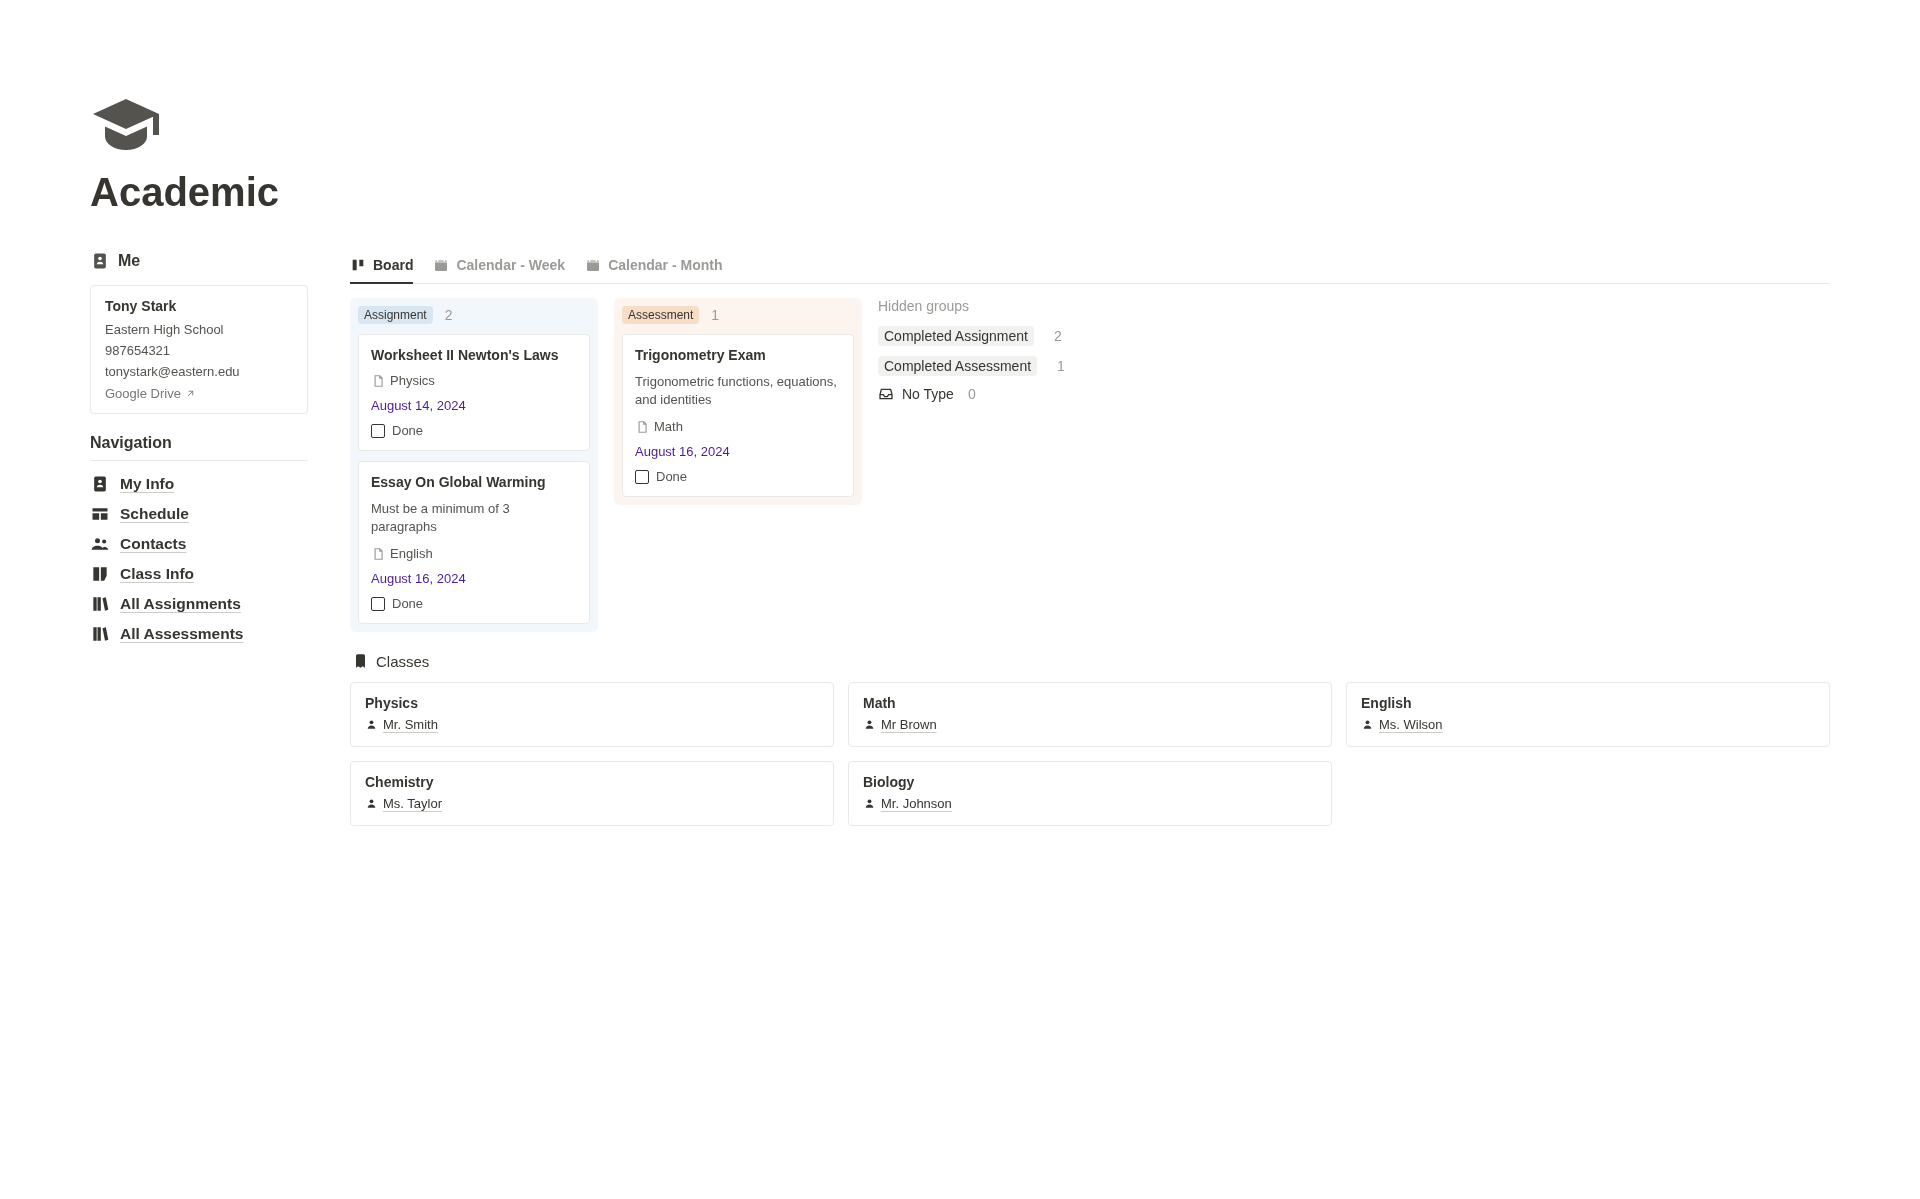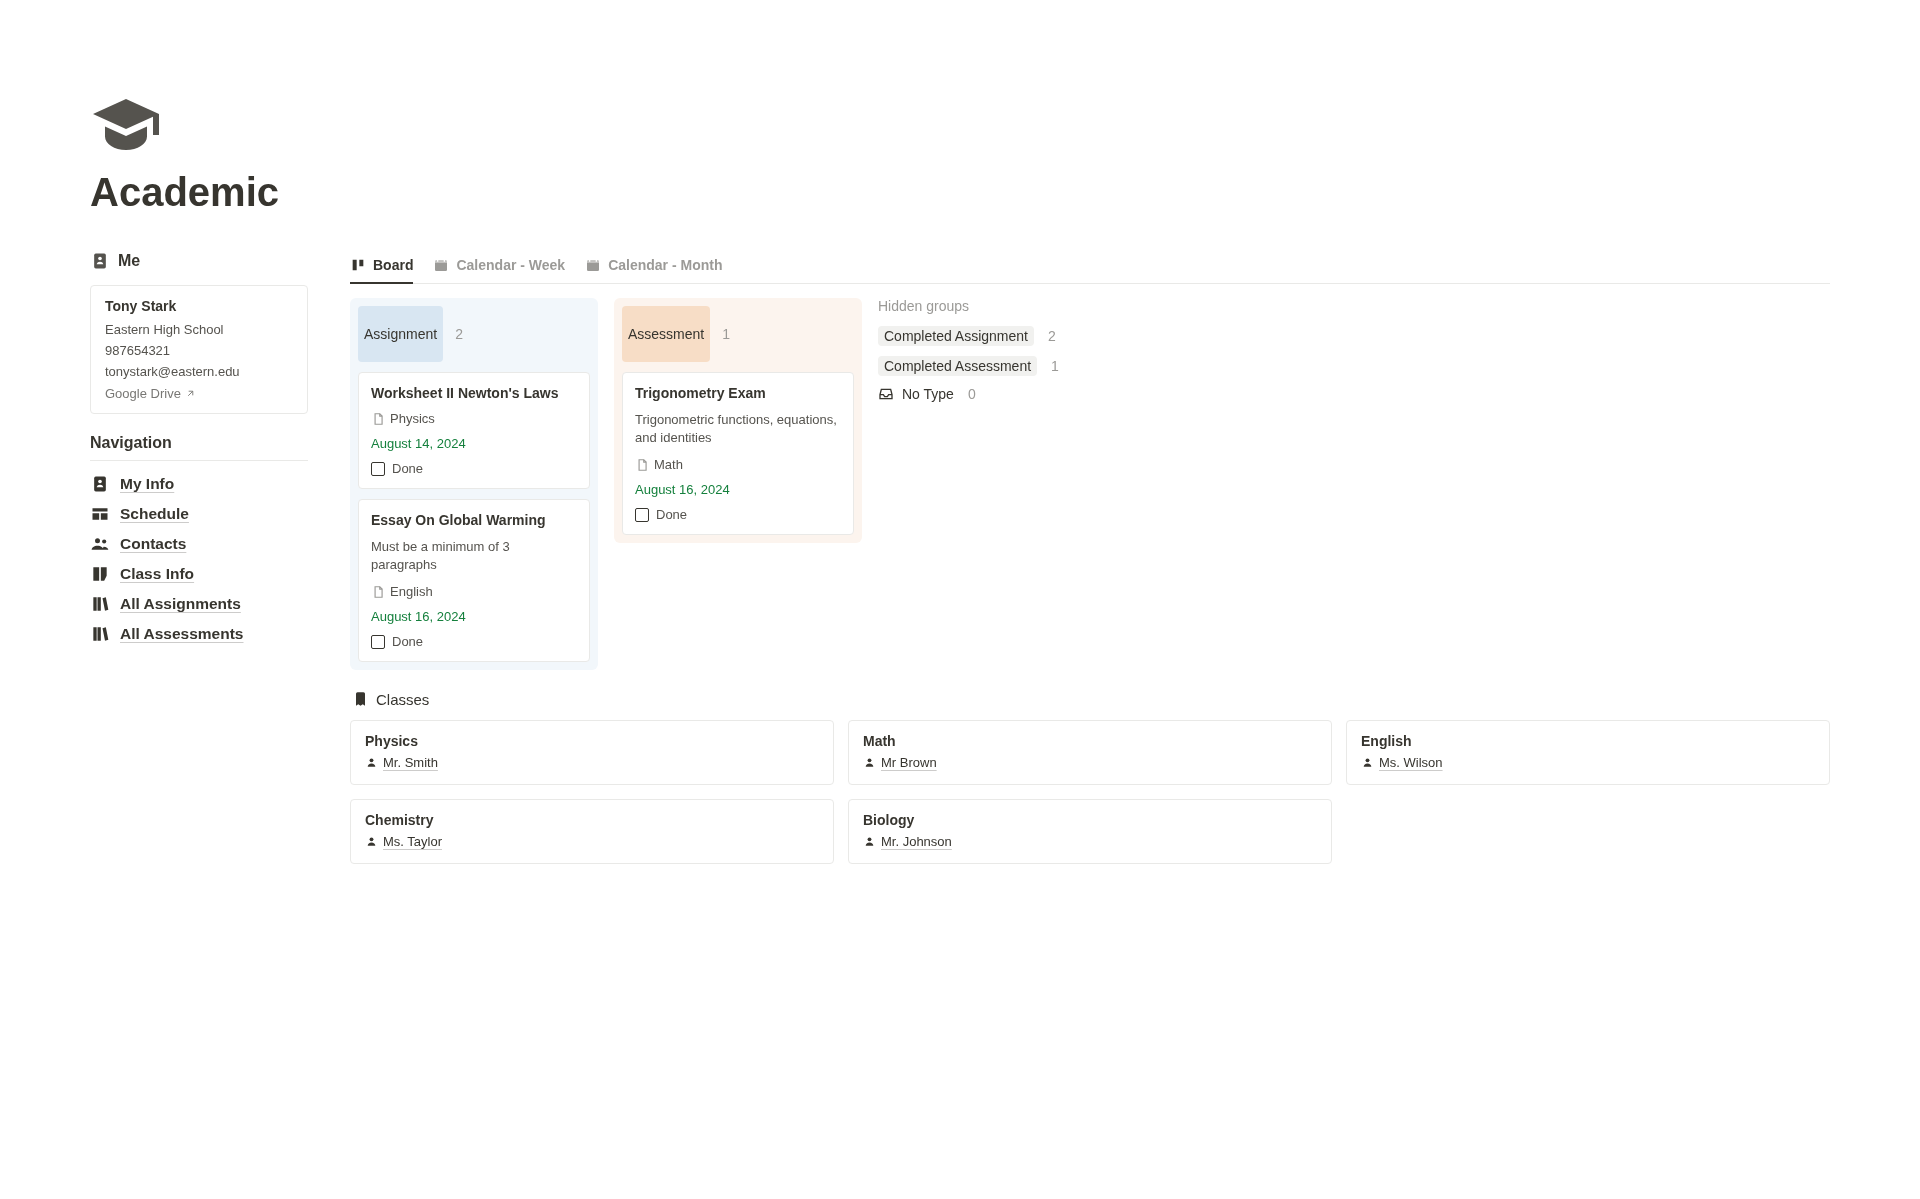--- a/index.html
+++ b/index.html
@@ -82,44 +82,44 @@
   margin-bottom: -1px;
 }
 .tab.active { color: #37352f; border-bottom-color: #37352f; font-weight:600; }
 .tab svg { width: 16px; height: 16px; }
 
 .board { display: flex; gap: 16px; align-items: flex-start; margin-bottom: 20px; }
 .col { width: 248px; flex: 0 0 248px; display: flex; flex-direction: column; gap: 10px; border-radius: 6px; padding: 8px; }
 .col.assignment { background: #f2f7fb; }
 .col.assessment { background: #fcf4ee; }
 .col-header { display: flex; align-items: center; gap: 12px; font-size: 14px; }
-.pill { padding: 20px 6px; border-radius: 4px; font-weight: 500; font-size: 14px; }
+.pill { padding: 2px 6px; border-radius: 4px; font-weight: 500; font-size: 12px; }
 .pill.blue { background: #d8e6f2; color: #37352f; }
 .pill.orange { background: #f7ddc6; color: #37352f; }
 .col-count { color: #9b9a97; }
 
 .task-card {
   background: #fff;
   border: 1px solid #e9e9e7;
   border-radius: 4px;
   padding: 12px;
   display: flex; flex-direction: column; gap: 10px;
   cursor: pointer;
 }
 .task-title { font-weight: 600; font-size: 14px; }
 .task-desc { font-size: 13px; color: #55534e; line-height: 1.4; }
 .chip { display: inline-flex; align-items: center; gap: 5px; font-size: 13px; color: #55534e; }
 .chip svg { width: 14px; height: 14px; color: #9b9a97; }
-.task-date { font-size: 13px; color: #15803d; }
+.task-date { font-size: 13px; color: #4c1d95; }
 .task-done { display: flex; align-items: center; gap: 7px; font-size: 13px; color: #55534e; }
 .cbox { width: 14px; height: 14px; border: 1.5px solid #37352f; border-radius: 2px; display:inline-block; }
 
 .hidden-col { width: 210px; flex: 0 0 210px; font-size: 14px; }
 .hidden-title { color: #9b9a97; margin-bottom: 12px; }
-.hidden-row { display: flex; align-items: center; gap: 14px; margin-bottom: 10px; cursor:pointer; }
+.hidden-row { display: flex; align-items: center; gap: 20px; margin-bottom: 10px; cursor:pointer; }
 .hidden-pill { background: #f1f1ef; padding: 2px 6px; border-radius: 4px; }
 .hidden-count { color: #9b9a97; }
 .no-type-row { display:flex; align-items:center; gap:8px; margin-top: 4px; cursor:pointer; }
 .no-type-row svg { width:16px; height:16px; color:#37352f; }
 
 .classes-header { display:flex; align-items:center; gap:8px; font-size:15px; font-weight:500; margin: 8px 0 12px; }
 .classes-header svg { width:18px; height:18px; }
 
 .class-grid { display:grid; grid-template-columns: repeat(3, 1fr); gap: 14px; }
 .class-card {

